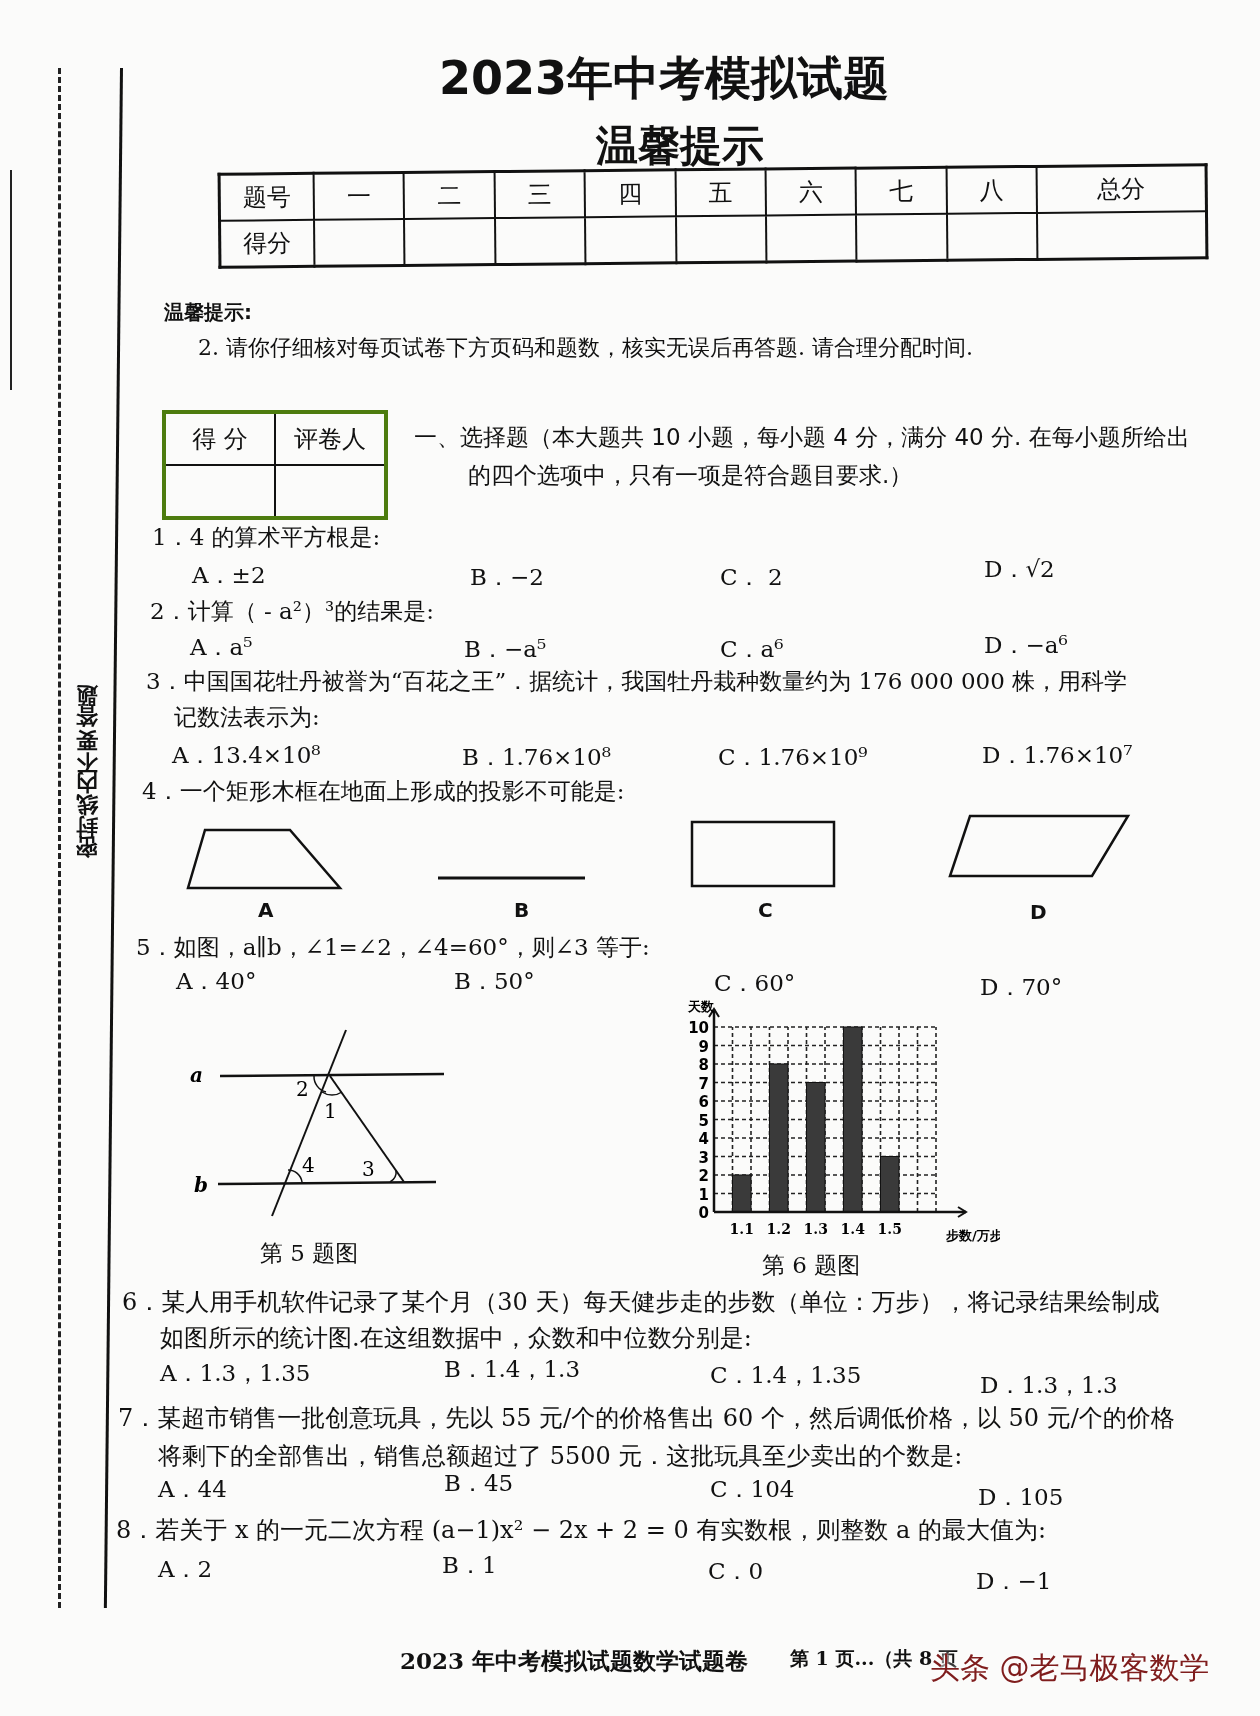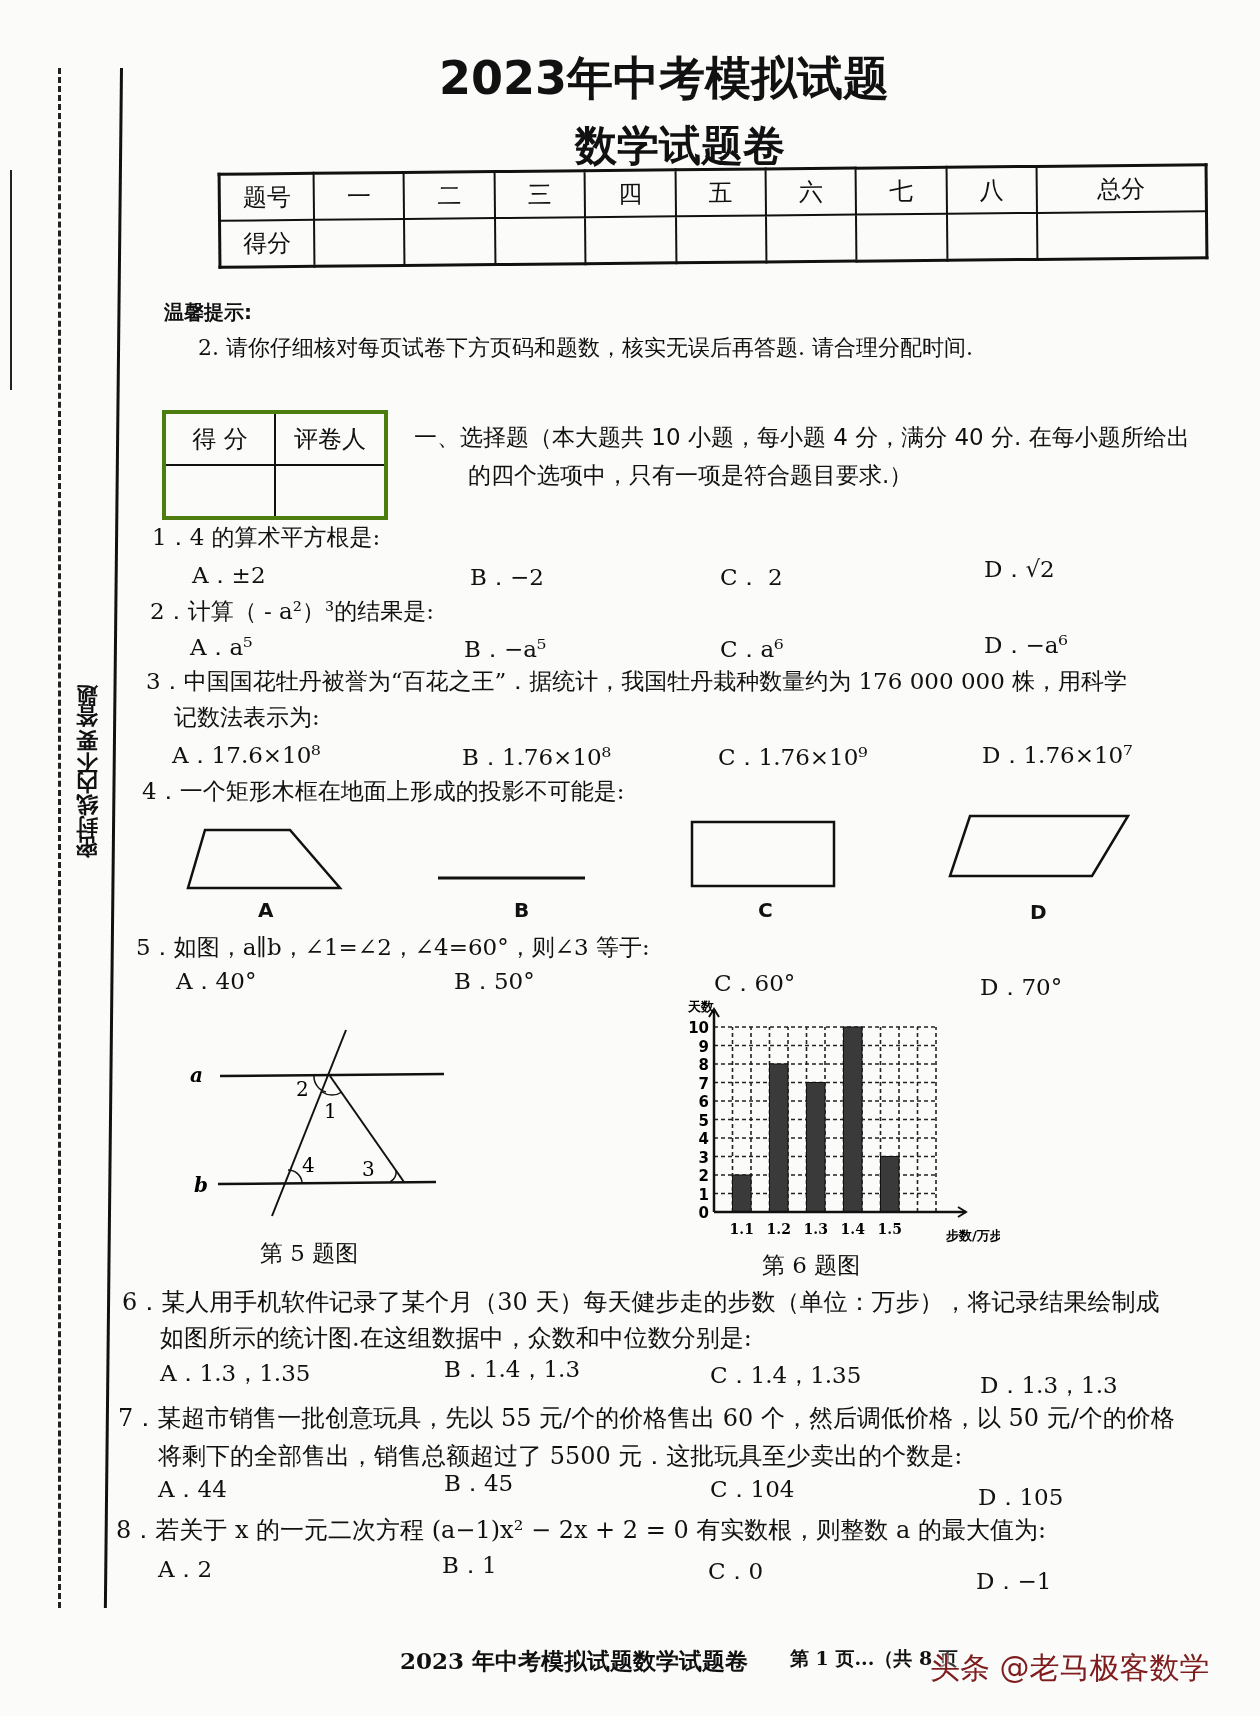--- a/index.html
+++ b/index.html
@@ -31,21 +31,21 @@
 </style>
 </head>
 <body>
 
 <div class="abs dash-line"></div>
 <div class="abs solid-line"></div>
 <div class="abs short-line"></div>
 <div class="abs seal">密封线内不要答题</div>
 
 <div class="abs title1">2023年中考模拟试题</div>
-<div class="abs title2">数学试题卷</div>
+<div class="abs title2">温馨提示</div>
 
 <table class="score">
   <tbody>
       <tr>
     <td style="width:90px">题号</td>
     <td>一</td>
     <td>二</td>
     <td>三</td>
     <td>四</td>
     <td>五</td>
@@ -99,21 +99,21 @@
 <div class="abs opt" style="left:984px;top:554px">D．√2</div>
 
 <div class="abs q" style="left:150px;top:596px">2．计算（ - a²）³的结果是:</div>
 <div class="abs opt" style="left:190px;top:632px">A．a⁵</div>
 <div class="abs opt" style="left:464px;top:634px">B．−a⁵</div>
 <div class="abs opt" style="left:720px;top:634px">C．a⁶</div>
 <div class="abs opt" style="left:984px;top:630px">D．−a⁶</div>
 
 <div class="abs q" style="left:146px;top:666px">3．中国国花牡丹被誉为“百花之王”．据统计，我国牡丹栽种数量约为 176 000 000 株，用科学</div>
 <div class="abs q" style="left:174px;top:702px">记数法表示为:</div>
-<div class="abs opt" style="left:172px;top:740px">A．17.6×10⁸</div>
+<div class="abs opt" style="left:172px;top:740px">A．13.4×10⁸</div>
 <div class="abs opt" style="left:462px;top:742px">B．1.76×10⁸</div>
 <div class="abs opt" style="left:718px;top:742px">C．1.76×10⁹</div>
 <div class="abs opt" style="left:982px;top:740px">D．1.76×10⁷</div>
 
 <div class="abs q" style="left:142px;top:776px">4．一个矩形木框在地面上形成的投影不可能是:</div>
 <svg class="abs" style="left:150px;top:800px" width="1000" height="130">
   <polygon points="55,30 140,30 190,88 38,88" fill="none" stroke="#111" stroke-width="2.5"></polygon>
   <line x1="288" y1="78" x2="435" y2="78" stroke="#111" stroke-width="3"></line>
   <rect x="542" y="22" width="142" height="64" fill="none" stroke="#111" stroke-width="2.5"></rect>
   <polygon points="820,16 978,16 942,76 800,76" fill="none" stroke="#111" stroke-width="2.5"></polygon>

